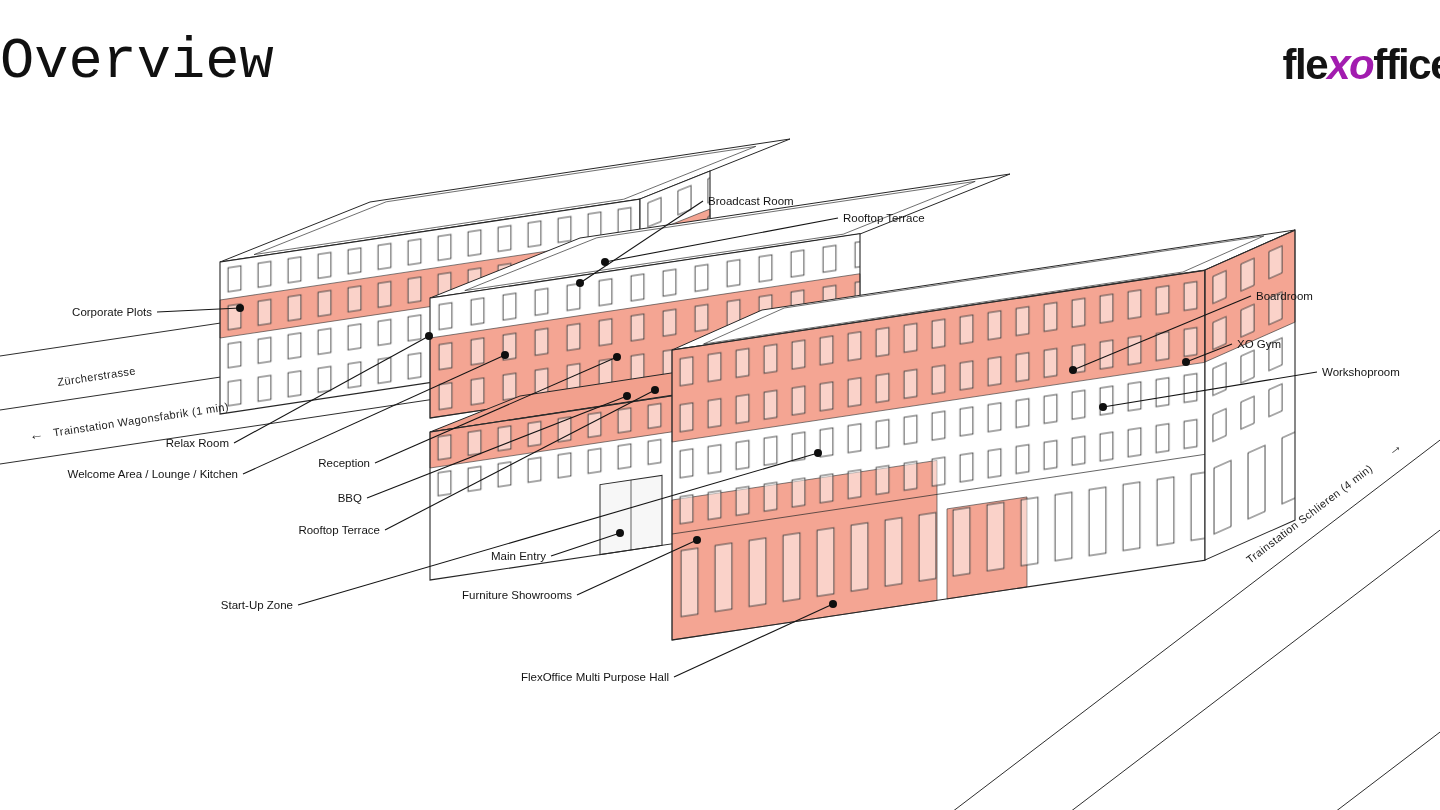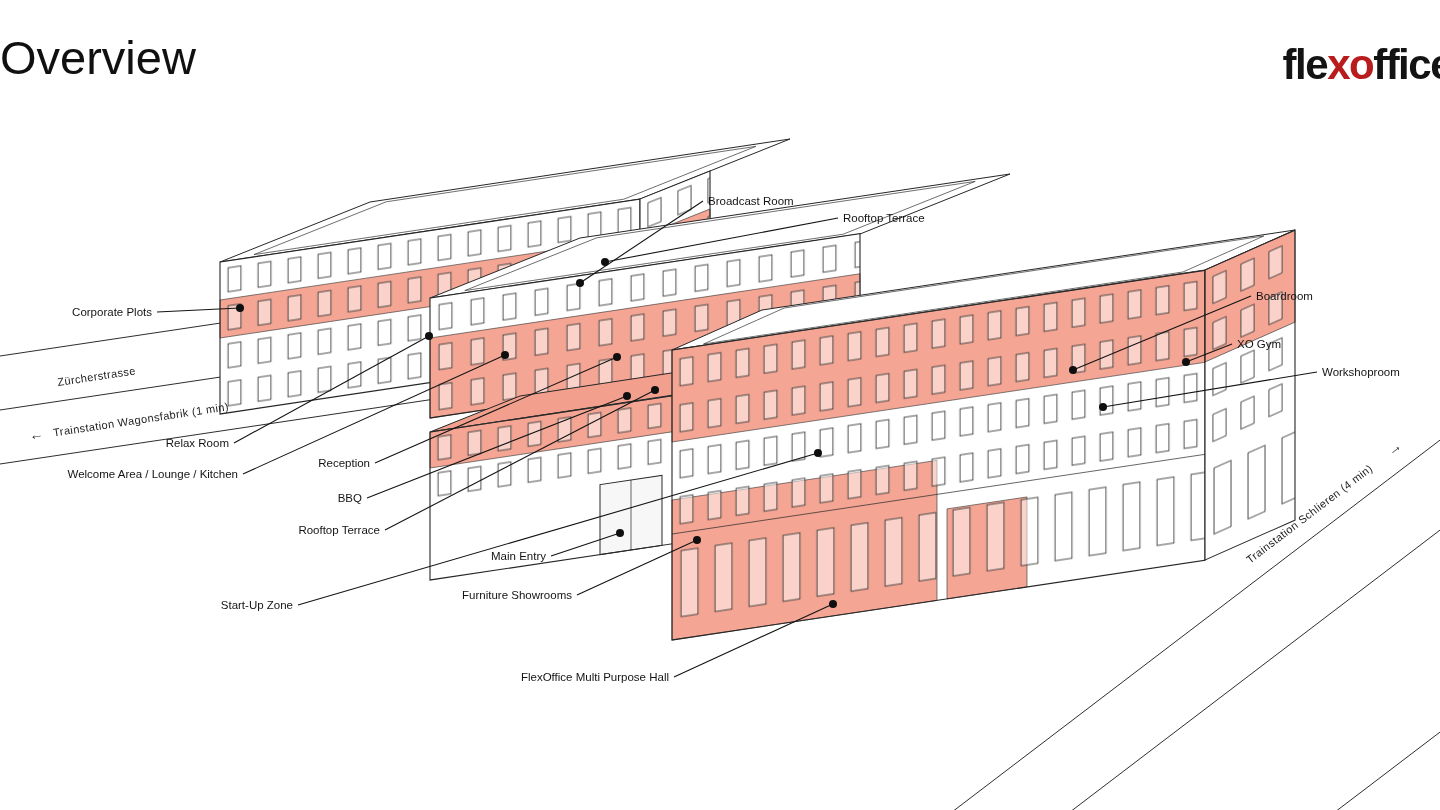--- a/index.html
+++ b/index.html
@@ -1,22 +1,22 @@
 <!DOCTYPE html>
 <html><head>
 <meta charset="utf-8">
 <style>
   html,body{margin:0;padding:0;background:#fff;}
   .stage{position:relative;width:1440px;height:810px;overflow:hidden;background:#ffffff;
          font-family:"Liberation Sans",sans-serif;}
-  .title{position:absolute;left:0px;top:34px;font-family:Liberation Sans, sans-serif;
-         font-size:47px;color:#101010;line-height:1;}
+  .title{position:absolute;left:0px;top:34px;font-family:Liberation Mono, monospace;
+         font-size:57px;color:#101010;line-height:1;}
   .logo{position:absolute;right:-12px;top:44px;font-weight:700;font-size:42px;
         color:#131313;letter-spacing:-1.5px;line-height:1;white-space:nowrap;}
-  .logo .accent{color:#b91c1c;}
+  .logo .accent{color:#a21caf;font-style:italic;}
   svg{position:absolute;left:0;top:0;}
   svg text{font-family:"Liberation Sans",sans-serif;}
   .roof{fill:#ffffff;stroke:#262626;stroke-width:1;}
   .parapet{fill:none;stroke:#303030;stroke-width:0.7;}
   .salmon{fill:#f4a593;stroke:#333;stroke-width:0.6;}
   .outline{fill:none;stroke:#262626;stroke-width:1.1;}
   .win{fill:rgba(255,255,255,0.5);stroke:#3c3c3c;stroke-width:0.9;}
   .terrace{fill:#f2a08d;stroke:#262626;stroke-width:1;}
   .door{fill:#f7f7f7;stroke:#2b2b2b;stroke-width:1;}
   .thin{stroke:#2b2b2b;stroke-width:0.7;}

